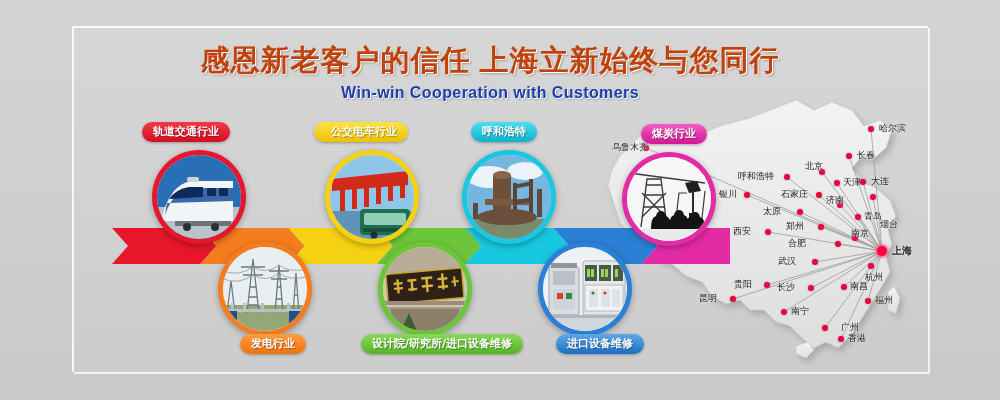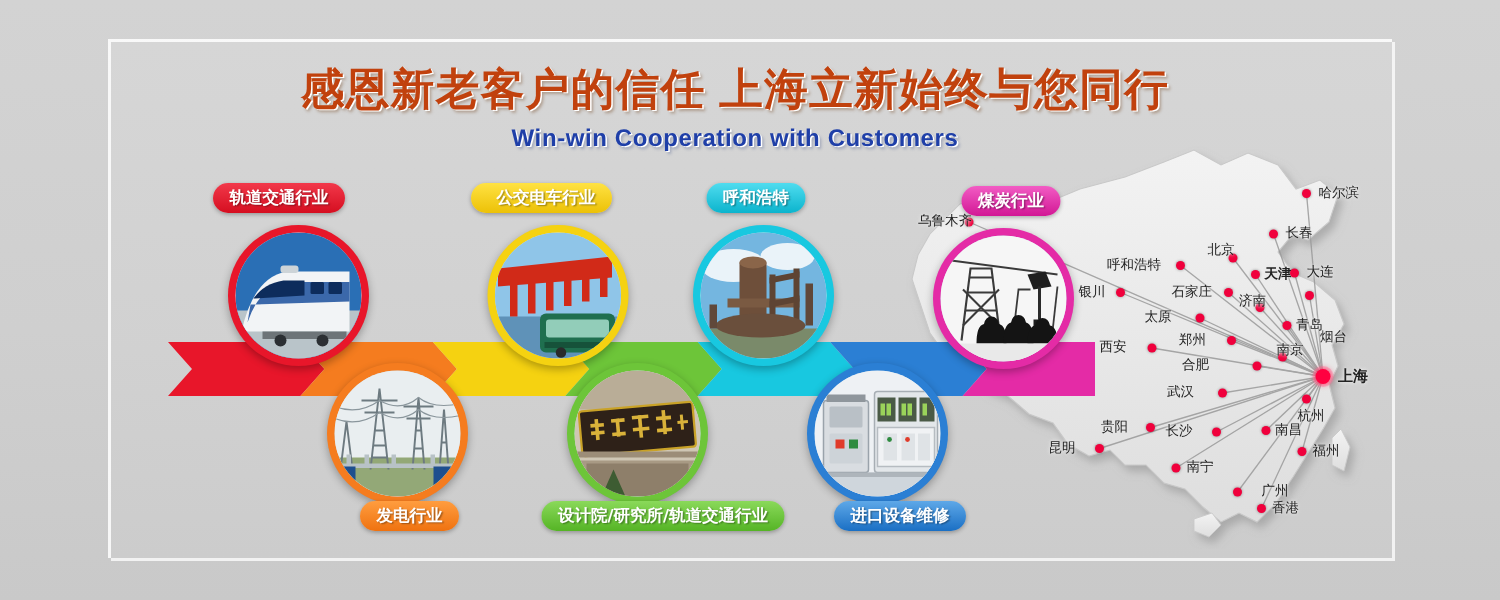--- a/index.html
+++ b/index.html
@@ -122,21 +122,21 @@
         <div class="city-name" style="left: 279px; top: 26px;">哈尔滨</div>
         <div class="city-dot" style="left: 246px; top: 57px;"></div>
         <div class="city-name" style="left: 257px; top: 53px;">长春</div>
         <div class="city-dot" style="left: 43px; top: 49px;"></div>
         <div class="city-name" style="left: 12px; top: 45px;">乌鲁木齐</div>
         <div class="city-dot" style="left: 184px; top: 78px;"></div>
         <div class="city-name" style="left: 138px; top: 74px;">呼和浩特</div>
         <div class="city-dot" style="left: 219px; top: 73px;"></div>
         <div class="city-name" style="left: 205px; top: 64px;">北京</div>
         <div class="city-dot" style="left: 234px; top: 84px;"></div>
-        <div class="city-name" style="left: 243px; top: 80px; font-weight: bold;">天津</div>
+        <div class="city-name" style="left: 243px; top: 80px;">天津</div>
         <div class="city-dot" style="left: 260px; top: 83px;"></div>
         <div class="city-name" style="left: 271px; top: 79px;">大连</div>
         <div class="city-dot" style="left: 144px; top: 96px;"></div>
         <div class="city-name" style="left: 119px; top: 92px;">银川</div>
         <div class="city-dot" style="left: 216px; top: 96px;"></div>
         <div class="city-name" style="left: 181px; top: 92px;">石家庄</div>
         <div class="city-dot" style="left: 237px; top: 106px;"></div>
         <div class="city-name" style="left: 226px; top: 98px;">济南</div>
         <div class="city-dot" style="left: 270px; top: 98px;"></div>
         <div class="city-name" style="left: 280px; top: 94px; margin-top: 28px;">烟台</div>
@@ -346,21 +346,21 @@
               <rect x="55" y="40" width="10" height="2.4"></rect>
             <rect x="69" y="36" width="7" height="2"></rect>
               <rect x="71" y="32" width="2" height="10"></rect>
           </g>
         </g>
         <rect x="0" y="54" width="84" height="4" fill="#9c8d78"></rect>
         <path d="M18,84 L26,66 L34,84 Z" fill="#3d5c32"></path>
       </svg>
     </div>
   </div>
-  <div class="pill" style="left:361px;top:334px;background:linear-gradient(180deg,#8ad95a,#55b425);">设计院/研究所/轨道交通行业</div>
+  <div class="pill" style="left:361px;top:334px;background:linear-gradient(180deg,#8ad95a,#55b425);">设计院/研究所/进口设备维修</div>
 
   <div class="bubble" style="left:538px;top:242px;width:94px;height:94px;background:#2b7fd4;">
     <div class="inner" style="left:5px;top:5px;width:84px;height:84px;">
       <svg width="84" height="84" viewBox="0 0 84 84">
         <rect width="84" height="84" fill="#eef1f4"></rect>
         <rect y="68" width="84" height="16" fill="#cfd6dc"></rect>
 
         <rect x="6" y="20" width="30" height="48" rx="2" fill="#d9dde1" stroke="#9aa3ab"></rect>
         <rect x="10" y="24" width="22" height="14" rx="1" fill="#b9c0c6"></rect>
         <rect x="10" y="42" width="22" height="20" rx="1" fill="#cdd3d8"></rect>

